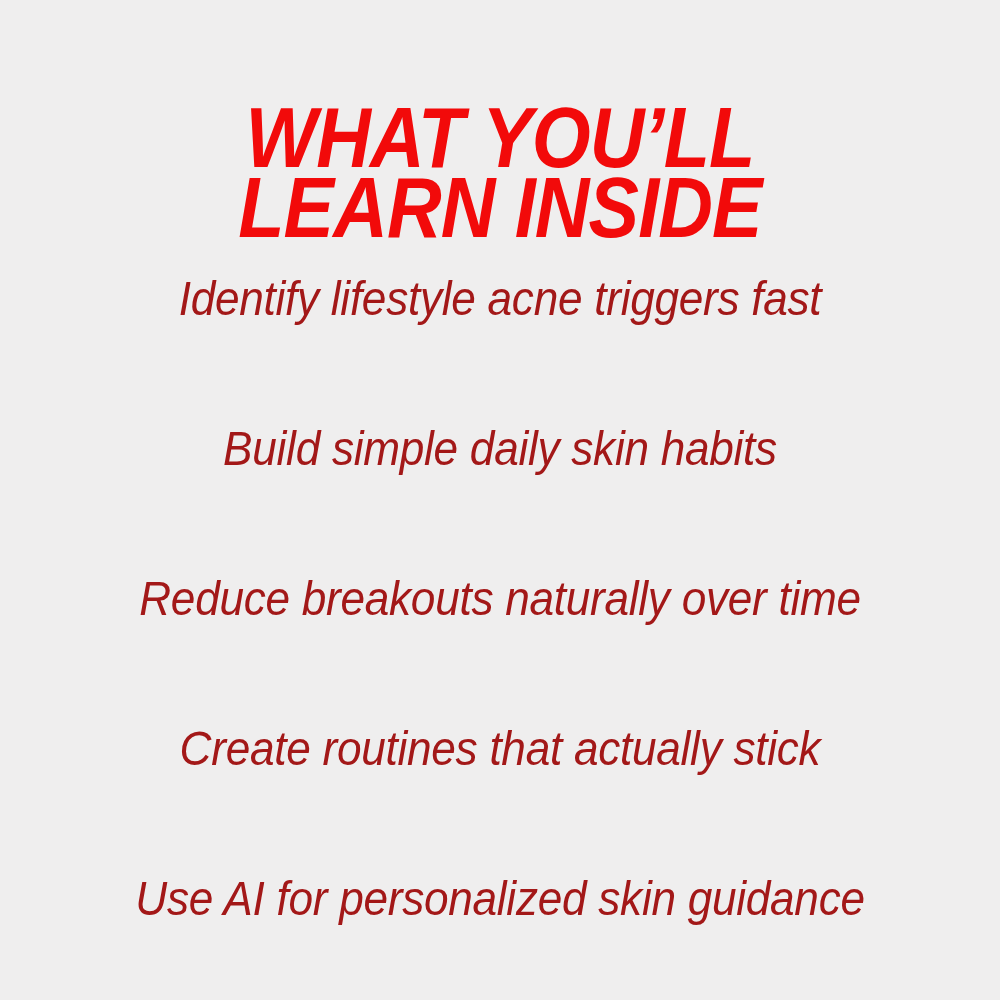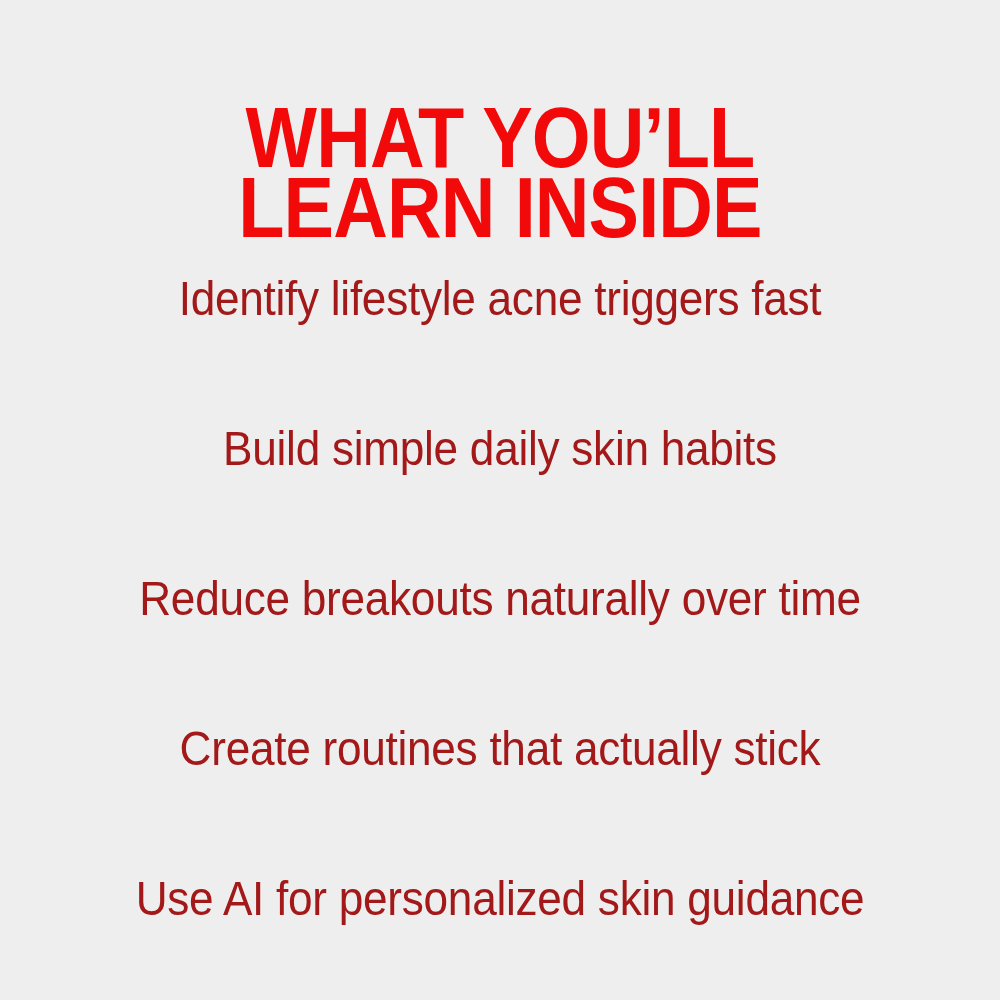--- a/index.html
+++ b/index.html
@@ -72,21 +72,21 @@
     letter-spacing: -0.3px;
     white-space: nowrap;
     transform: scaleX(0.92);
     transform-origin: center center;
     -webkit-font-smoothing: antialiased;
   }
 </style>
 </head>
 <body>
 
-<div id="poster" style="background: rgb(239, 238, 238);">
+<div id="poster" style="background: rgb(239, 238, 238); font-style: italic;">
 
   <h1 class="headline" style="color: rgb(242, 10, 10);">
     <span class="hl-line hl-line-1">WHAT YOU’LL</span>
     <span class="hl-line hl-line-2">LEARN INSIDE</span>
   </h1>
 
   <div class="benefits">
     <div class="benefit-item" style="color: rgb(163, 24, 24);">Identify lifestyle acne triggers fast</div>
     <div class="benefit-item" style="color: rgb(163, 24, 24);">Build simple daily skin habits</div>
     <div class="benefit-item" style="color: rgb(163, 24, 24);">Reduce breakouts naturally over time</div>

